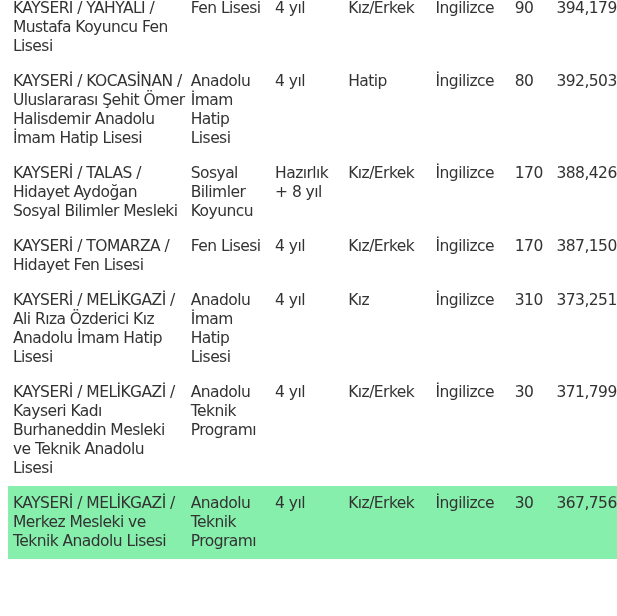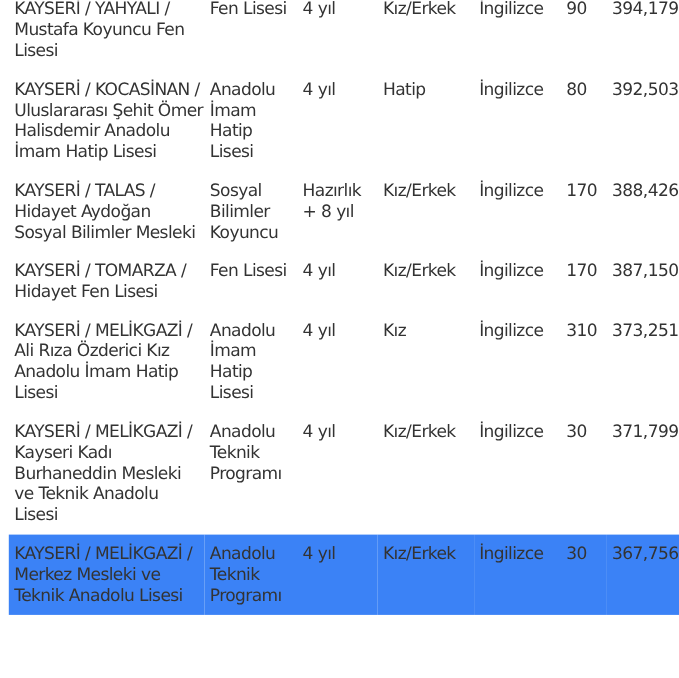--- a/index.html
+++ b/index.html
@@ -34,21 +34,21 @@
       word-wrap: break-word;
       white-space: normal;
     }
     td.c1 { width: 170px; }
     td.c2 { width: 78px; }
     td.c3 { width: 67px; }
     td.c4 { width: 81px; }
     td.c5 { width: 73px; }
     td.c6 { width: 36px; }
     td.c7 { width: 90px; white-space: nowrap; }
-    tr.striped td { background: #3b82f6; }
+    tr.striped td { background: #86efac; }
   </style>
 </head>
 <body>
 
 <div class="table-wrap">
   <table>
     <tbody>
       <tr class="row">
         <td class="c1">KAYSERİ / YAHYALI / Mustafa Koyuncu Fen Lisesi</td>
         <td class="c2">Fen Lisesi</td>

